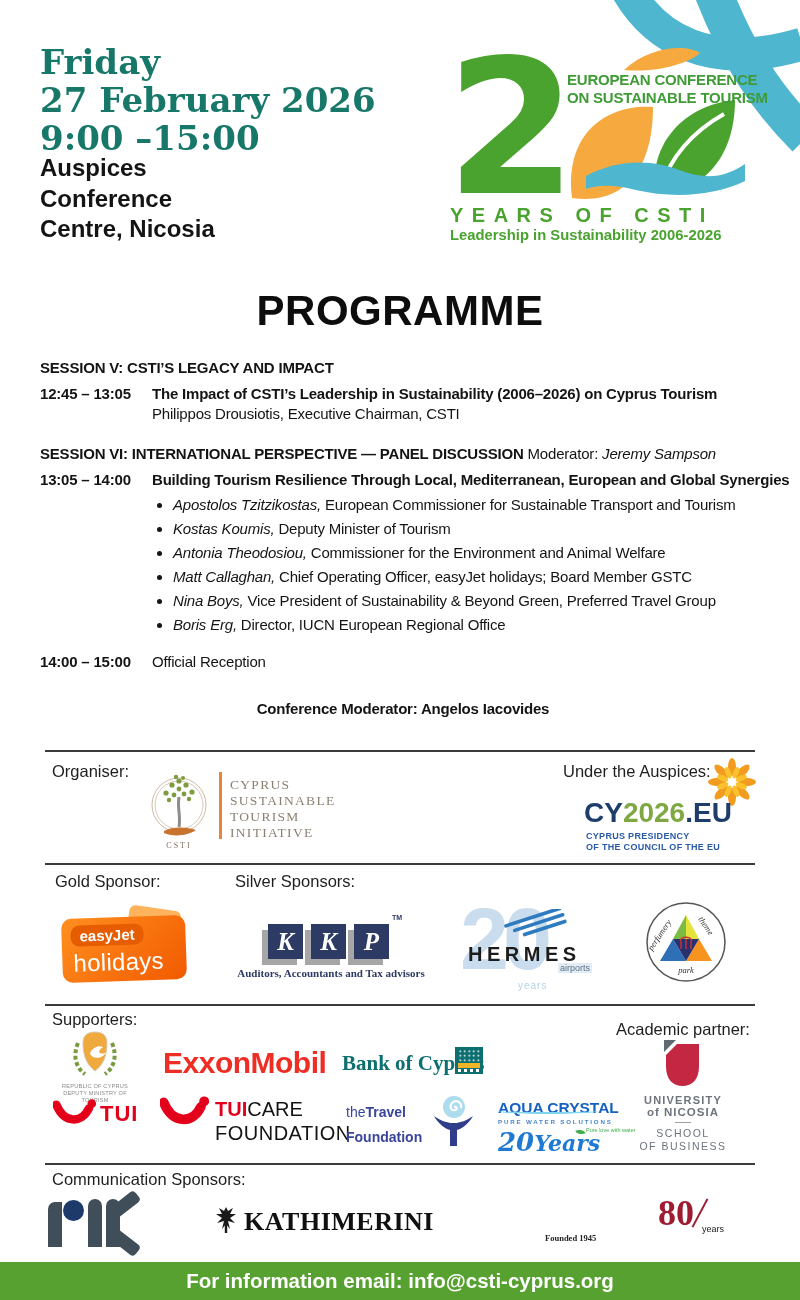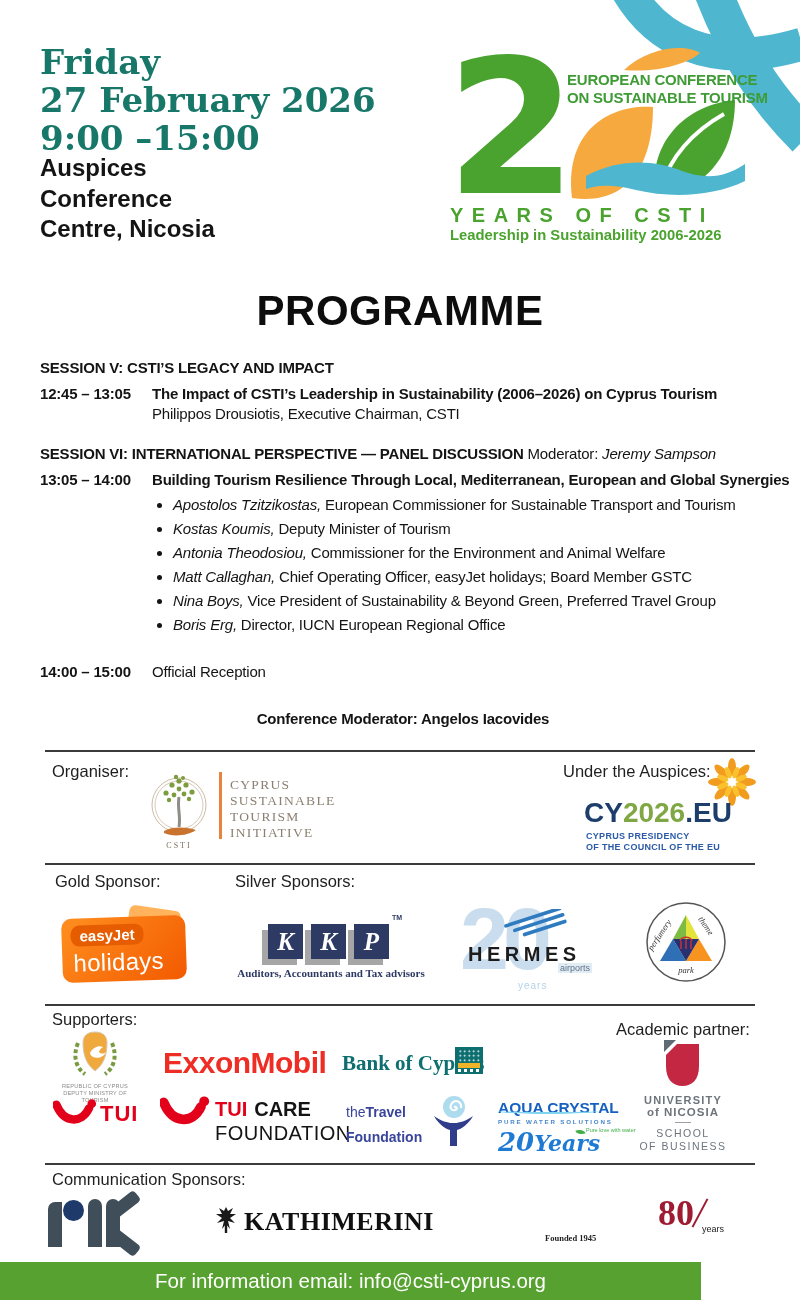--- a/index.html
+++ b/index.html
@@ -24,21 +24,21 @@
   .programme{left:40px;top:358px;width:726px;font-size:15px;line-height:20px;letter-spacing:-0.2px;}
   .sess-h{font-weight:700;white-space:nowrap;}
   .h6margin{margin-top:20px;}
   .prow{display:flex;margin-top:6px;}
   .ptime{width:112px;font-weight:700;flex:none;}
   .pcontent{flex:1;}
   .ptitle{font-weight:700;white-space:nowrap;}
   ul.panel{margin:4px 0 0;padding-left:21px;list-style:disc;}
   ul.panel li{margin-bottom:2.2px;line-height:21.8px;white-space:nowrap;}
   .iname{font-style:italic;}
-  .reception{margin-top:24px;align-items:flex-end;}
+  .reception{margin-top:14px;align-items:flex-end;}
   .conf-mod{margin-top:27px;text-align:center;font-weight:700;}
 
   
   .rule{left:45px;width:710px;height:1.5px;background:#3b3b3b;}
   .plabel{font-size:16.5px;color:#1f1f1f;}
 
   
   .csti-bar{left:219px;top:772px;width:3px;height:67px;background:#e8823c;}
   .csti-text{left:230px;top:777px;font-family:Liberation Serif, serif;font-size:13.5px;
              line-height:16px;color:#8b8172;letter-spacing:1.3px;font-weight:500;}
@@ -76,21 +76,21 @@
   .ministry{left:55px;top:1029px;width:80px;text-align:center;}
   .ministry-txt{font-size:5.6px;line-height:7px;color:#8a8a8a;letter-spacing:0.2px;}
   .exxon{left:163px;top:1046px;font-size:30px;font-weight:700;color:#ee2d24;letter-spacing:-0.5px;}
   .boc-text{left:342px;top:1051px;font-family:"Liberation Serif","DejaVu Serif",serif;font-size:21px;font-weight:600;color:#0e6f70;}
   .boc-logo{left:455px;top:1047px;width:28px;height:27px;background:#0e6f70;}
   .boc-dots{height:13px;margin:2px 3px 0;background:radial-gradient(#fff 0.8px,transparent 1px);background-size:4.5px 4.5px;}
   .boc-band{height:5px;margin:1px 3px 0;background:#f0b429;}
   .boc-wave{height:3px;margin:1px 3px 0;background:repeating-linear-gradient(90deg,#fff 0 3px,transparent 3px 6px);}
   .tui-word{left:100px;top:1101px;font-size:22px;font-weight:800;color:#e2001a;letter-spacing:1px;}
   .tc-line1{left:215px;top:1098px;font-size:20px;white-space:nowrap;}
-  .tc-tui{color:#e2001a;font-weight:800;} .tc-care{color:#141414;font-weight:700;margin-left:7px;}
+  .tc-tui{color:#e2001a;font-weight:800;} .tc-care{color:#141414;font-weight:400;}
   .tc-line2{left:215px;top:1122px;font-size:20px;color:#141414;font-weight:500;letter-spacing:0.5px;}
   .tf-text{left:346px;top:1100px;font-size:14px;line-height:25px;color:#39459b;}
   .tf-the{font-weight:400;} .tf-bold{font-weight:700;}
   .aqua{left:498px;top:1099px;width:125px;}
   .aqua-name{font-size:15.5px;font-weight:800;color:#1560c0;white-space:nowrap;position:relative;}
   .aqua-wave{position:absolute;left:0;top:9px;width:100px;height:4px;border-bottom:2px solid #7fd4f0;border-radius:50%;}
   .aqua-sub{font-size:6.2px;letter-spacing:1.8px;color:#4a86c8;font-weight:700;margin-top:1px;white-space:nowrap;}
   .aqua-years{position:relative;margin-top:2px;color:#1e7ad2;font-family:"DejaVu Serif","Liberation Serif",serif;
               font-style:italic;white-space:nowrap;}
   .aqua-num{font-size:26px;font-weight:800;} .aqua-yrs{font-size:22px;font-weight:700;}
@@ -119,22 +119,22 @@
   .cmail{left:490px;top:1199px;width:230px;height:48px;}
   .cm-name{font-family:"Liberation Serif","DejaVu Serif",serif;font-size:31px;font-weight:800;
            color:#101010;letter-spacing:-0.5px;}
   .cm-80{position:absolute;left:168px;top:-7px;font-family:"Liberation Serif","DejaVu Serif",serif;
          font-size:36px;font-weight:800;color:#9e1b32;}
   .cm-slash{position:absolute;left:209px;top:-2px;width:2px;height:32px;background:#9e1b32;transform:rotate(28deg);}
   .cm-years{position:absolute;left:212px;top:25px;font-size:9px;color:#222;}
   .cm-founded{position:absolute;left:55px;top:34px;font-family:"Liberation Serif","DejaVu Serif",serif;
               font-size:8.5px;font-weight:700;color:#222;}
 
-  .footer{left:0;top:1262px;width:701px;height:38px;background:#56a12f;color:#fff;text-align:center;
-          line-height:38px;font-size:20.5px;font-weight:400;}
+  .footer{left:0;top:1262px;width:800px;height:38px;background:#56a12f;color:#fff;text-align:center;
+          line-height:38px;font-size:20.5px;font-weight:700;}
 </style>
 </head>
 <body>
 
 <div id="page">
 
   <svg class="abs" style="right:0;top:0" width="300" height="170" viewBox="0 0 300 170">
     <path d="M118 -28 C150 45 215 70 302 44" stroke="#4eb7cf" stroke-width="33" fill="none"></path>
     <path d="M205 -30 C235 55 268 100 306 138" stroke="#4eb7cf" stroke-width="38" fill="none"></path>
   </svg>

